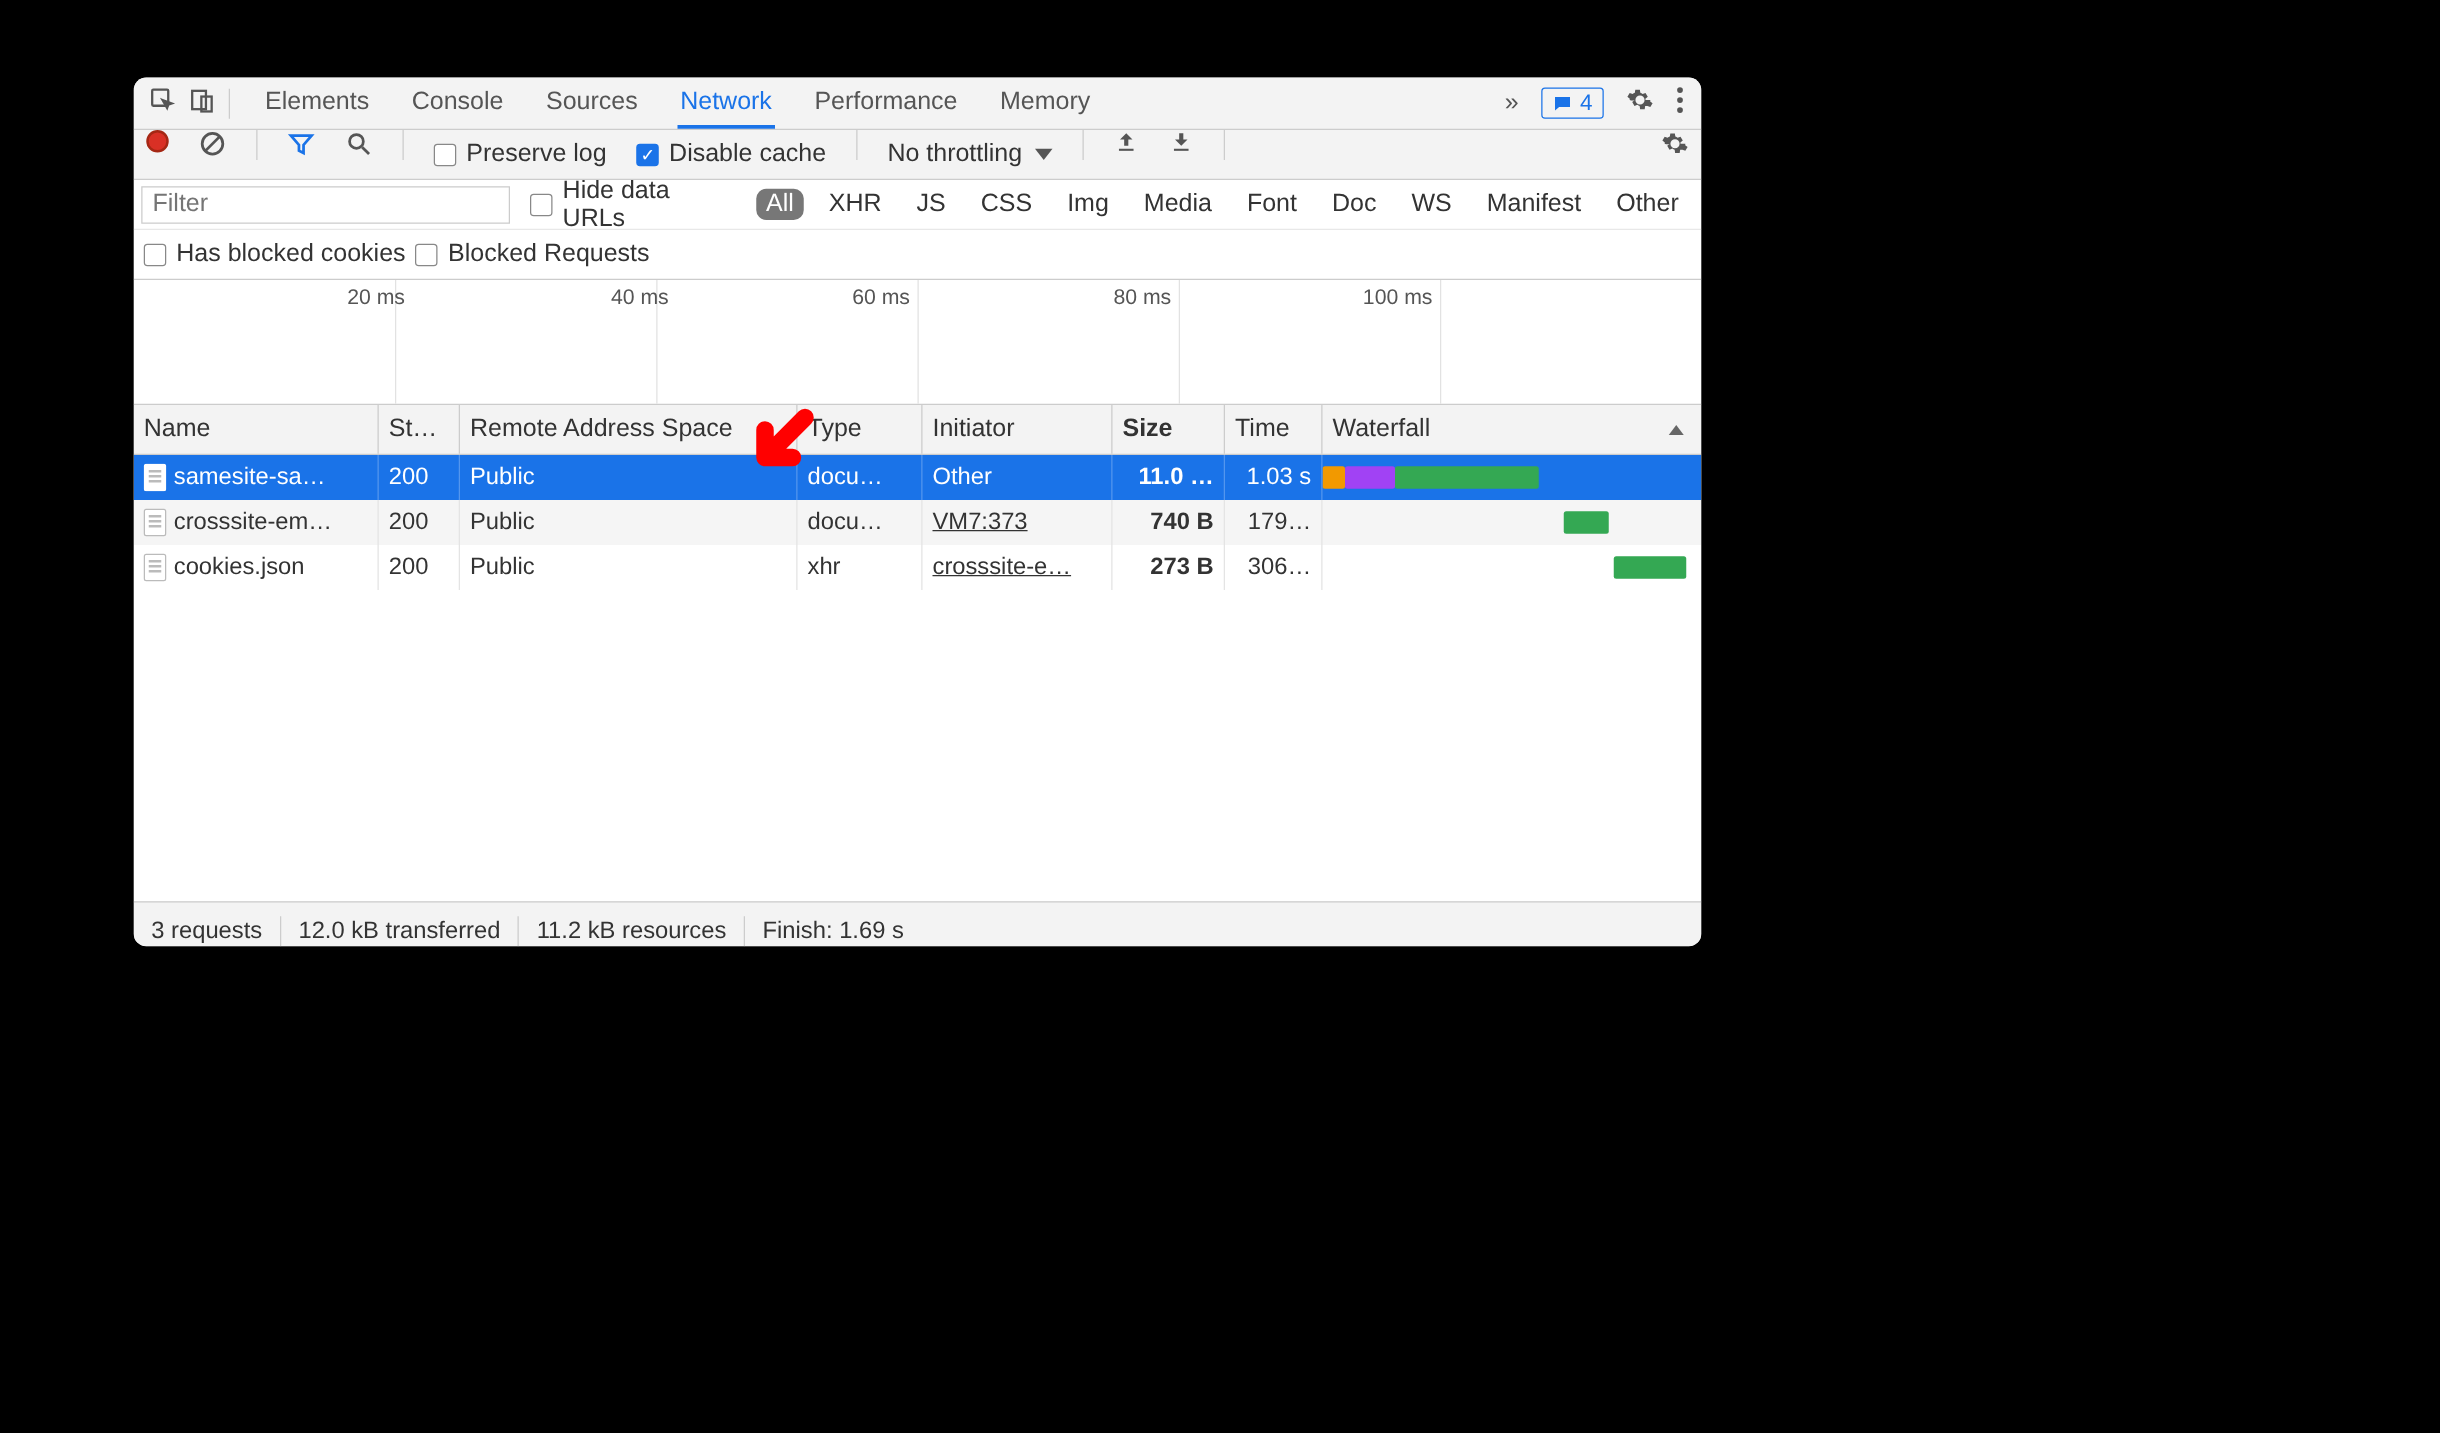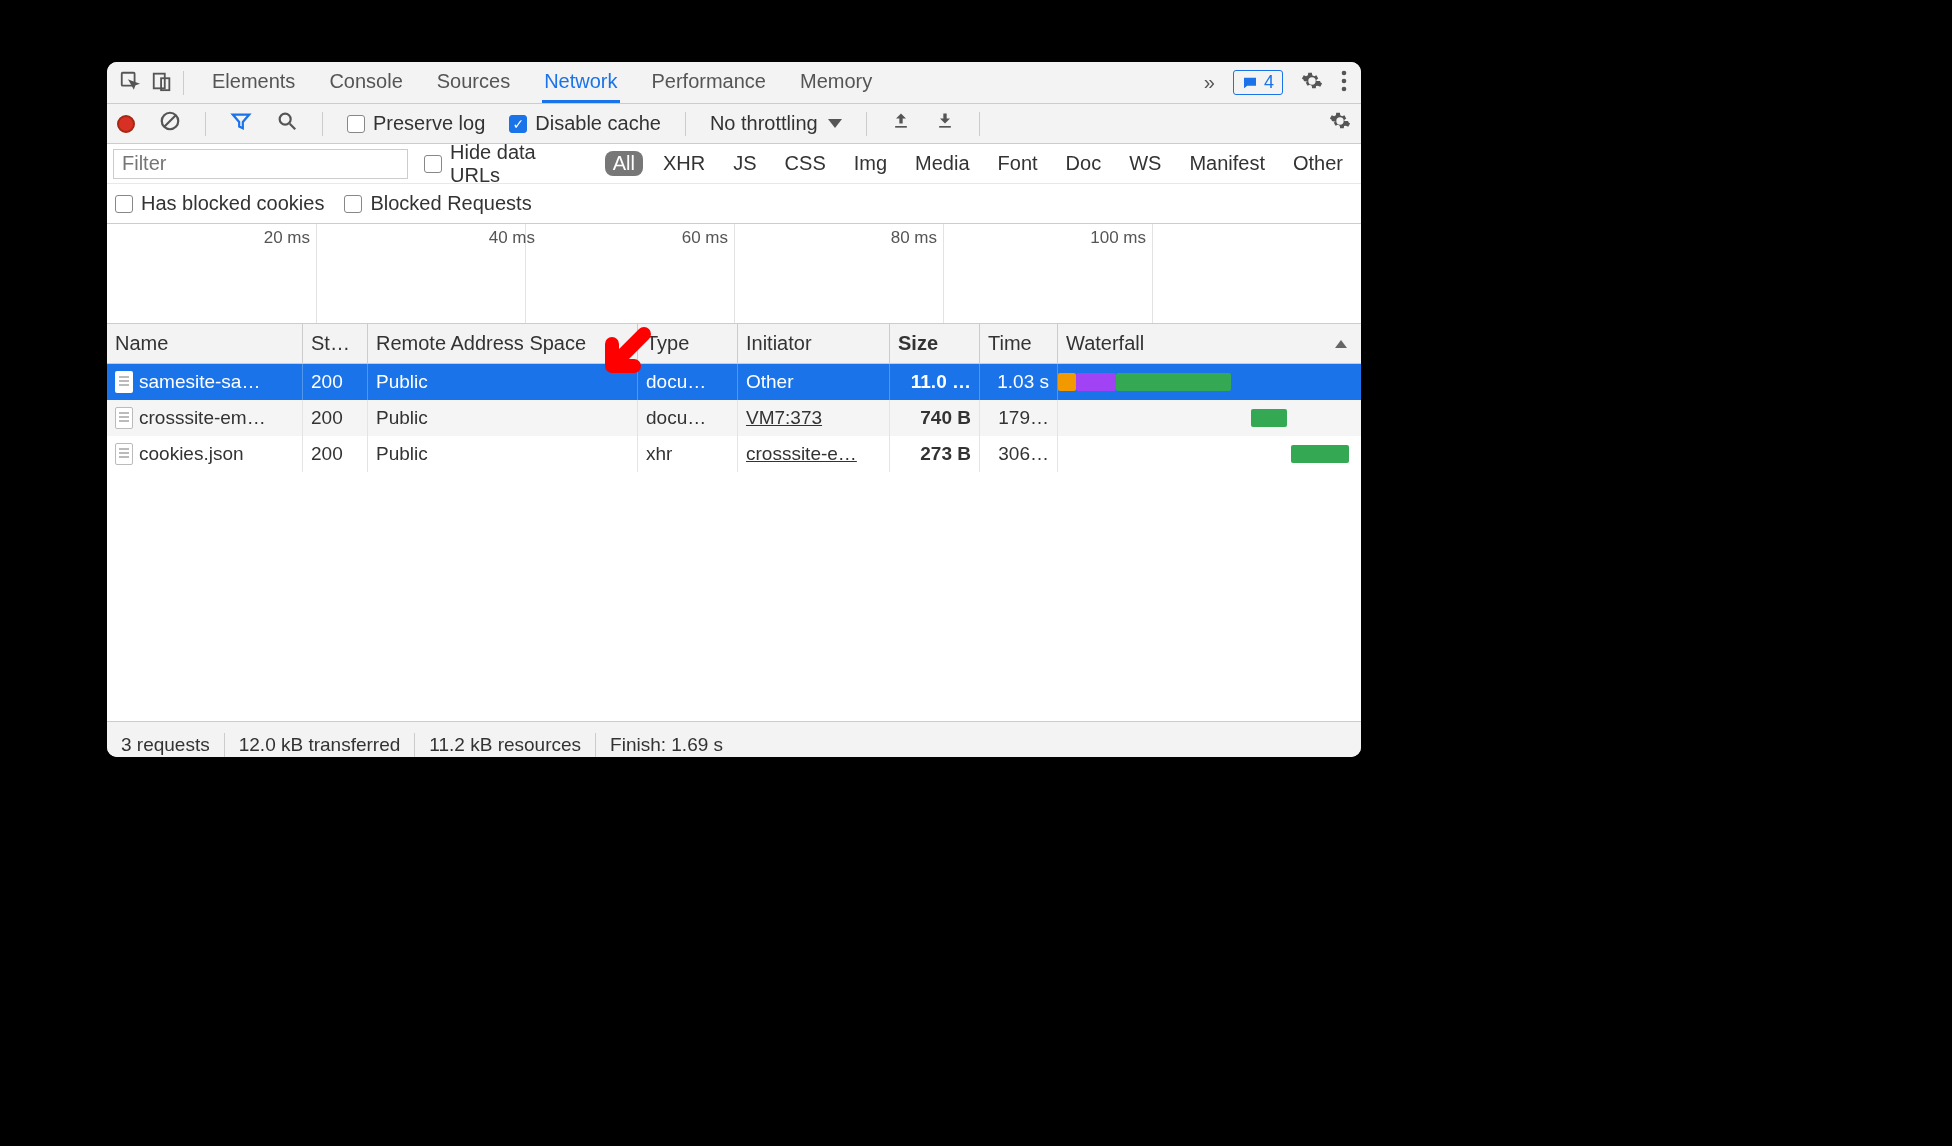--- a/index.html
+++ b/index.html
@@ -22,35 +22,35 @@
   
   .tabstrip { display:flex; align-items:center; height:42px; border-bottom:1px solid #ccc; background:#f3f3f3; gap:0; }
   .tabstrip .leftpad { display:flex; align-items:center; gap:10px; padding:0 20px 0 12px; }
   .tabstrip .tabs { display:flex; align-items:stretch; height:100%; gap:30px; padding-left:6px; }
   .tab { display:flex; align-items:center; font-size:20px; color:#555; cursor:default; padding:0 2px; border-bottom:3px solid transparent; }
   .tab.active { color:#1a73e8; border-bottom-color:#1a73e8; }
   .tabstrip .right { margin-left:auto; display:flex; align-items:center; gap:18px; padding-right:14px; }
   .msgbadge { border:1px solid #1a73e8; color:#1a73e8; border-radius:3px; padding:1px 8px; display:flex; align-items:center; gap:6px; font-size:18px; }
   .chevrons { font-size:20px; color:#555; }
   
-  .nettoolbar { display:flex; align-items:center; height:40px; border-bottom:1px solid #ccc; background:#f3f3f3; padding:0 10px; gap:24px; font-size:20px; color:#333; }
+  .nettoolbar { display:flex; height:40px; border-bottom:1px solid #ccc; background:#f3f3f3; padding:0 10px; gap:24px; font-size:20px; color:#333; }
   .vsep { width:1px; height:24px; background:#ccc; }
   .record { width:18px; height:18px; border-radius:50%; background:#d93025; border:2px solid #a52714; }
   .iconbtn svg, .iconbtn { color:#555; }
   .checkitem { display:flex; align-items:center; gap:8px; }
   .chk { width:18px; height:18px; border:1.5px solid #888; border-radius:3px; background:#fff; display:inline-flex; align-items:center; justify-content:center; }
   .chk.checked { background:#1a73e8; border-color:#1a73e8; color:#fff; font-size:14px; }
   .dropdown { display:flex; align-items:center; gap:10px; }
   .triangle-down { width:0; height:0; border-left:7px solid transparent; border-right:7px solid transparent; border-top:9px solid #555; }
   
   .filterbar { display:flex; align-items:center; height:40px; border-bottom:1px solid #e8e8e8; background:#fff; gap:16px; font-size:20px; color:#333; padding-right:10px; }
   .filter-input { width:300px; height:30px; border:1px solid #ccc; margin-left:6px; padding:2px 8px; font-size:20px; color:#a21caf; background:#fff; }
   .pill { padding:1px 8px; border-radius:8px; }
   .pill.on { background:#777; color:#fff; }
-  .filterbar2 { display:flex; align-items:center; height:40px; border-bottom:1px solid #ccc; background:#fff; gap:20px; padding:0 8px; font-size:20px; color:#333; }
+  .filterbar2 { display:flex; align-items:center; height:40px; border-bottom:1px solid #ccc; background:#fff; gap:8px; padding:0 8px; font-size:20px; color:#333; }
   
   .timeline { height:100px; border-bottom:1px solid #ccc; background:#fff; position:relative; }
   .timeline .ticks { position:absolute; top:0; left:0; right:0; height:100%; }
   .tick { position:absolute; top:0; bottom:0; border-left:1px solid #e2e2e2; }
   .ticklabel { position:absolute; top:4px; font-size:17px; color:#555; transform:translateX(-100%); padding-right:6px; white-space:nowrap; }
   
   .theader { height:40px; background:#f3f3f3; border-bottom:1px solid #ccc; display:flex; font-size:20px; color:#333; }
   .th { border-right:1px solid #ccc; padding:6px 8px; display:flex; align-items:center; overflow:hidden; white-space:nowrap; text-overflow:ellipsis; }
   .th.last { border-right:none; justify-content:space-between; }
   .sorttri { width:0; height:0; border-left:6px solid transparent; border-right:6px solid transparent; border-bottom:8px solid #666; margin-right:6px; }
@@ -224,21 +224,21 @@
       </label>
       <label class="checkitem">
         <span class="chk"></span>
           <span>Blocked Requests</span>
       </label>
     </div>
 
     <div class="timeline">
       <div class="ticks" id="timeline-ticks">
           <div class="tick" style="left: 209px;"></div>
-          <div class="ticklabel" style="left: 209px;">20 ms</div>
+          <div class="ticklabel" style="left: 223px;">20 ms</div>
           <div class="tick" style="left: 418px;"></div>
           <div class="ticklabel" style="left: 434px;">40 ms</div>
           <div class="tick" style="left: 627px;"></div>
           <div class="ticklabel" style="left: 627px;">60 ms</div>
           <div class="tick" style="left: 836px;"></div>
           <div class="ticklabel" style="left: 836px;">80 ms</div>
           <div class="tick" style="left: 1045px;"></div>
           <div class="ticklabel" style="left: 1045px;">100 ms</div>
         </div>
     </div>

